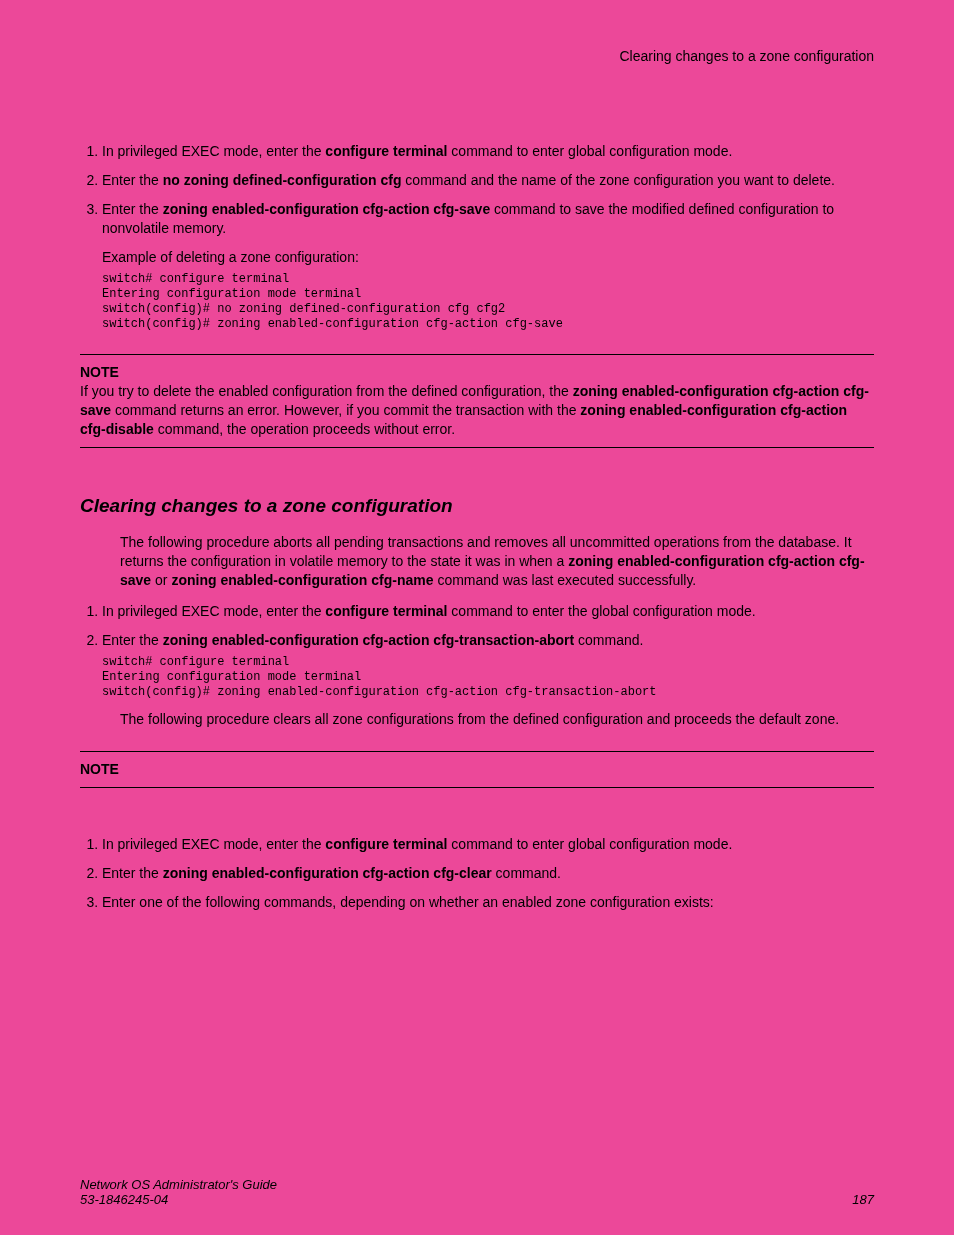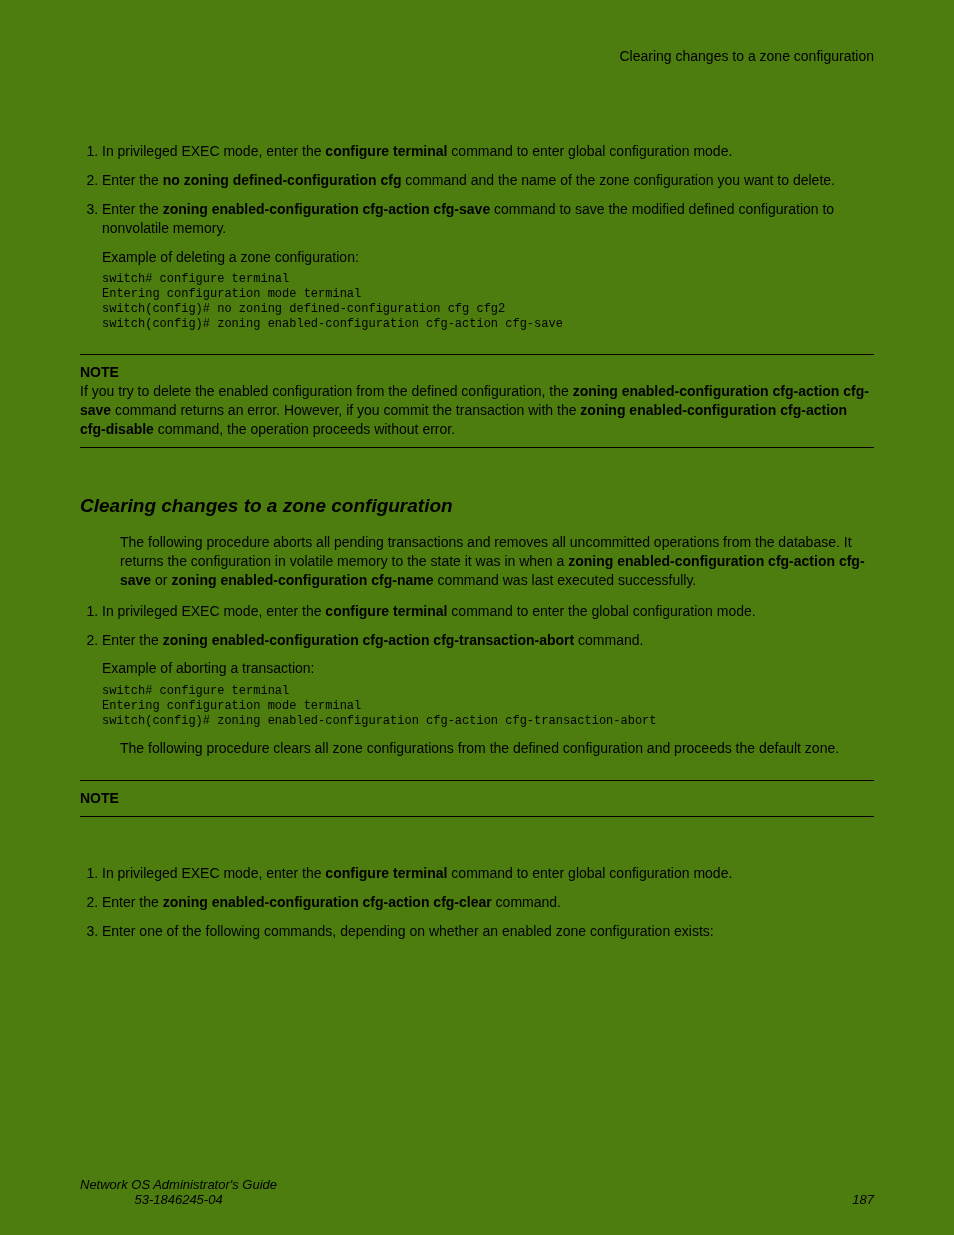--- a/index.html
+++ b/index.html
@@ -8,21 +8,21 @@
     color: #000;
     margin: 0;
     background: #fff;
   }
   .page {
     width: 954px;
     height: 1235px;
     box-sizing: border-box;
     padding: 48px 80px 30px 80px;
     position: relative;
-    background: #4d7c0f;
+    background: #ec4899;
   }
   .running-head {
     text-align: right;
     font-size: 14px;
     margin-bottom: 78px;
   }
   ol.steps {
     padding-left: 22px;
     margin: 0 0 10px 0;
   }
@@ -65,21 +65,20 @@
   .footer {
     position: absolute;
     left: 80px;
     right: 80px;
     bottom: 28px;
     font-style: italic;
     font-size: 13px;
     display: flex;
     justify-content: space-between;
     align-items: flex-end;
-    text-align: center;
   }
   .footer .right {
     font-style: italic;
   }
 </style>
 </head>
 <body>
 
 <div class="page">
 
@@ -112,21 +111,20 @@
   <div class="para">
     <span>The following procedure aborts all pending transactions and removes all uncommitted operations from the database. It returns the configuration in volatile memory to the state it was in when a </span><b>zoning enabled-configuration cfg-action cfg-save</b><span> or </span><b>zoning enabled-configuration cfg-name</b><span> command was last executed successfully.</span>
   </div>
 
   <ol class="steps">
     <li>
       <span>In privileged EXEC mode, enter the </span><b>configure terminal</b><span> command to enter the global configuration mode.</span>
     </li>
     <li>
       <span>Enter the </span><b>zoning enabled-configuration cfg-action cfg-transaction-abort</b><span> command.</span>
-      <div class="example-label">Example of aborting a transaction:</div>
       <div class="code">switch# configure terminal
 Entering configuration mode terminal
 switch(config)# zoning enabled-configuration cfg-action cfg-transaction-abort</div>
     </li>
   </ol>
 
 
   <div class="para">The following procedure clears all zone configurations from the defined configuration and proceeds the default zone.</div>
 
   <div class="note-block">

